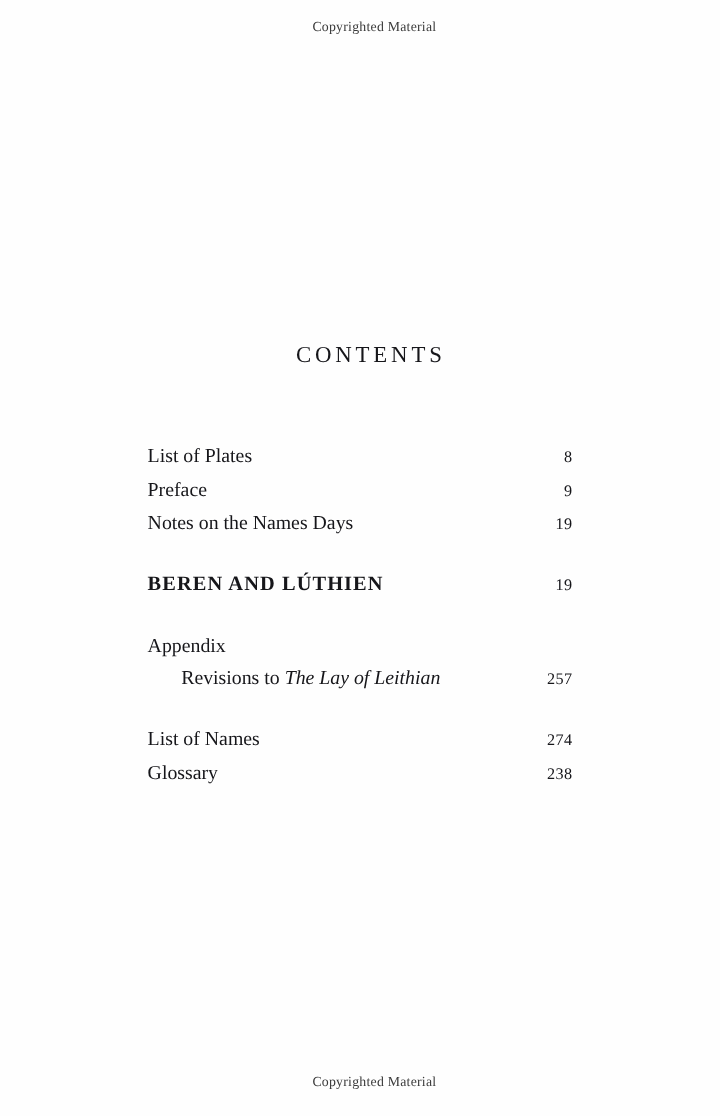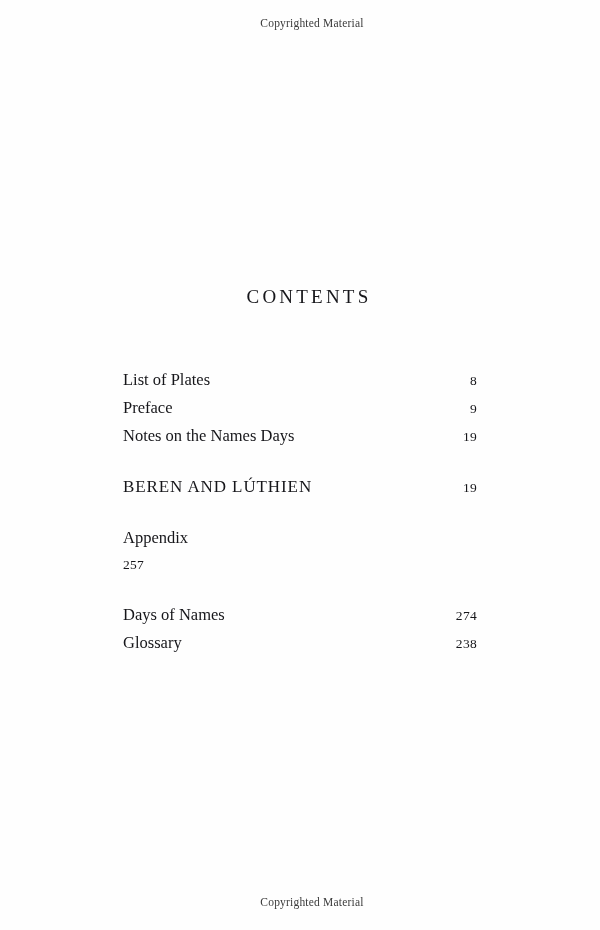--- a/index.html
+++ b/index.html
@@ -84,20 +84,21 @@
   .toc-row .page-num {
     font-size: 13.5px;
     color: #16161a;
     letter-spacing: 0.3px;
   }
 
   
   .toc-row.heading .label {
     font-size: 17px;
     letter-spacing: 0.9px;
+    font-weight: bold;
   }
   .toc-row.heading .page-num {
     font-size: 13.5px;
   }
 
   
   .toc-row.indent .label {
     padding-left: 28px;
   }
   .toc-row.indent .label .ital {
@@ -142,27 +143,28 @@
           <span class="page-num">19</span>
         </div>
       </div>
 
       <div class="toc-group">
         <div class="toc-row sub-head">
           <span class="label">Appendix</span>
           <span class="page-num"></span>
         </div>
         <div class="toc-row indent">
+          <span class="label"><span>Revisions to </span><span class="ital">The Lay of Leithian</span></span>
           <span class="page-num">257</span>
         </div>
       </div>
 
       <div class="toc-group">
         <div class="toc-row">
-          <span class="label">Days of Names</span>
+          <span class="label">List of Names</span>
           <span class="page-num">274</span>
         </div>
         <div class="toc-row">
           <span class="label">Glossary</span>
           <span class="page-num">238</span>
         </div>
       </div>
 
     </div>
   </div>

